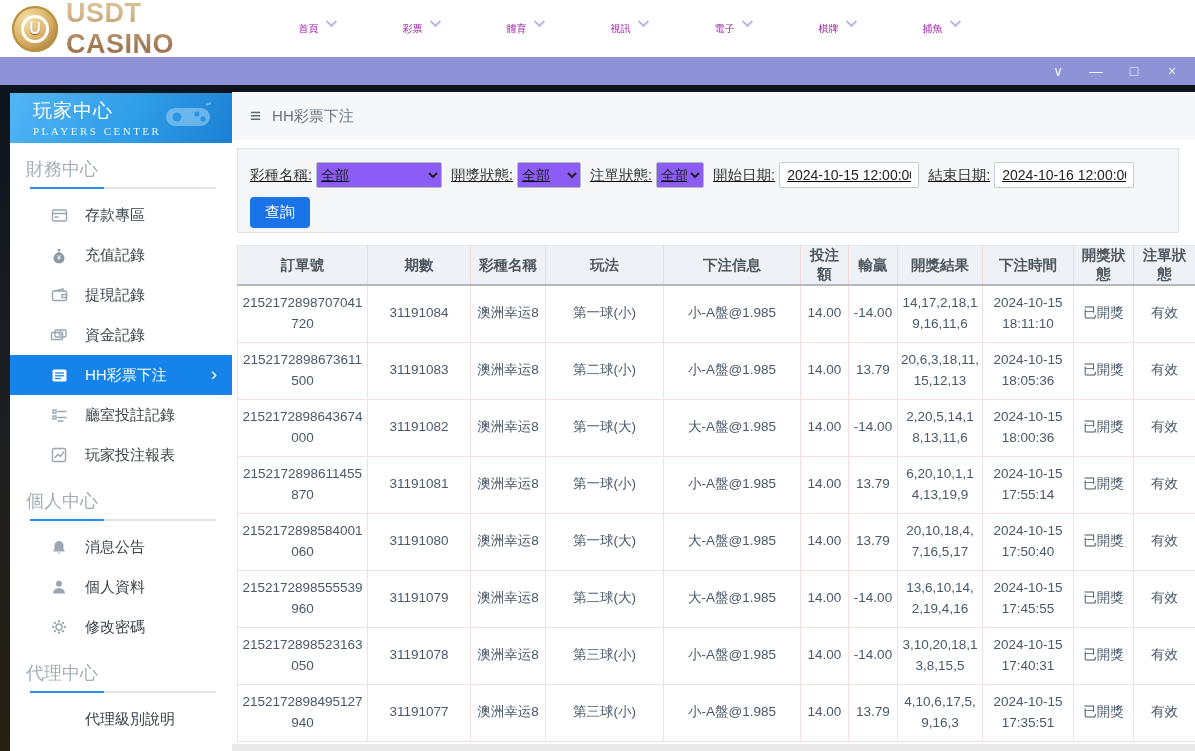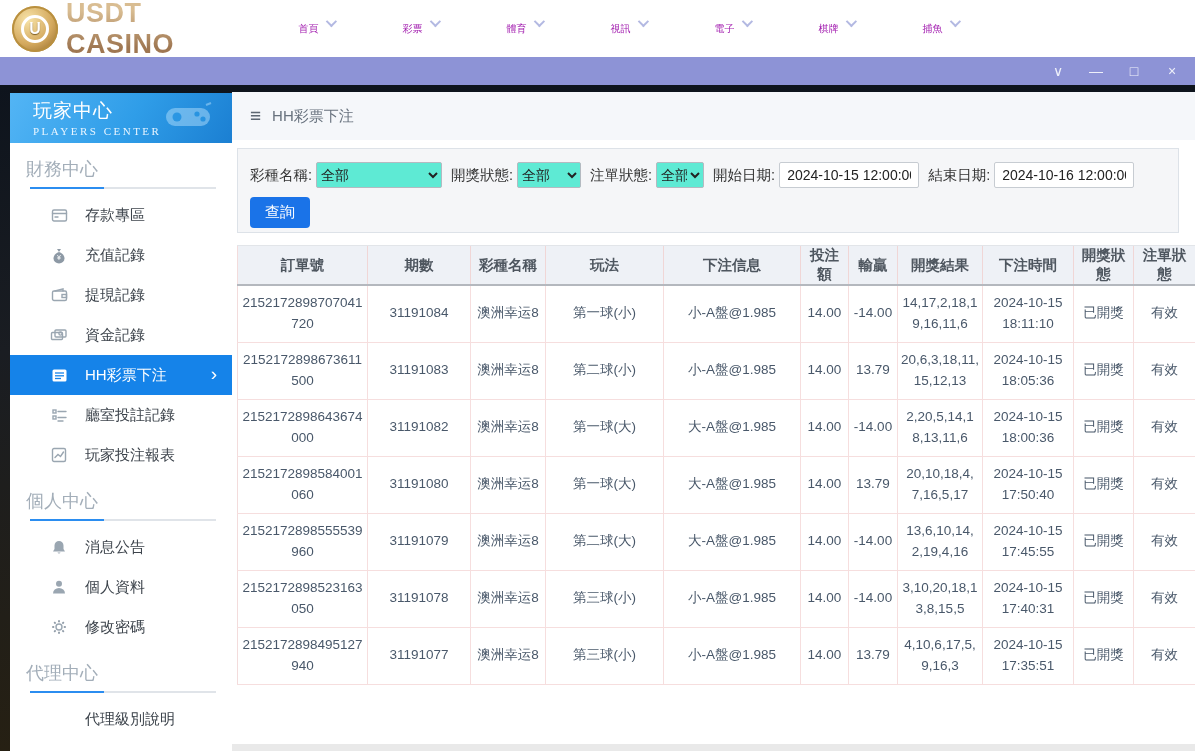--- a/index.html
+++ b/index.html
@@ -54,25 +54,25 @@
   .side-item.active { background:#1583e9; color:#fff; }
   .side-item.active .chev { position:absolute; right:15px; top:8px; font-size:19px; color:#fff; }
 
   
   .content { position:absolute; left:232px; top:7px; right:0; height:659px; background:#fff; }
   .breadcrumb { height:48px; background:#f5f7fa; display:flex; align-items:center; gap:11px;
     padding-left:18px; color:#68727e; font-size:15px; }
   .burger { font-size:19px; color:#5d6772; cursor:pointer; }
 
   .filter-panel { margin:8px 16px 0 5px; background:#f5f6f8; border:1px solid #dde2e8;
-    height:85px; padding:13px 0 0 12px; }
+    height:85px; padding:13px 0 0 12px;text-decoration:underline; }
   .filter-row { display:flex; align-items:center; font-size:14.5px; color:#333; }
   .filter-row label { margin-right:4px; white-space:nowrap; }
   .filter-row .gap { width:9px; flex:none; }
-  select { height:26px; border:1px solid #b4bac1; background:#5eead4; font-size:14px;
+  select { height:26px; border:1px solid #b4bac1; background:#8b5cf6; font-size:14px;
     color:#222; border-radius:2px; }
   .sel-lottery { width:126px; } .sel-draw { width:64px; } .sel-order { width:48px; }
   input.date { height:26px; width:140px; border:1px solid #c7ccd2; font-size:14px;
     padding:0 7px; color:#222; border-radius:2px; }
   .query-btn { margin-top:9px; background:#1a73e8; color:#fff; border:none; border-radius:4px;
     font-size:15px; padding:6px 15px; cursor:pointer; }
 
   .table-wrap { margin:12px 0 0 5px; }
   table { border-collapse:collapse; width:958px; table-layout:fixed;
     border-left:1px solid #f3dcdc; border-right:1px solid #f3dcdc; }
@@ -364,20 +364,33 @@
               <td>第一球(大)</td>
               <td>大-A盤@1.985</td>
               <td>14.00</td>
               <td>-14.00</td>
               <td class="wrap-all">2,20,5,14,18,13,11,6</td>
               <td class="wrap-word">2024-10-15 18:00:36</td>
               <td>已開獎</td>
               <td>有效</td>
             </tr>
             <tr>
+              <td class="wrap-all">2152172898611455870</td>
+              <td>31191081</td>
+              <td>澳洲幸运8</td>
+              <td>第一球(小)</td>
+              <td>小-A盤@1.985</td>
+              <td>14.00</td>
+              <td>13.79</td>
+              <td class="wrap-all">6,20,10,1,14,13,19,9</td>
+              <td class="wrap-word">2024-10-15 17:55:14</td>
+              <td>已開獎</td>
+              <td>有效</td>
+            </tr>
+            <tr>
               <td class="wrap-all">2152172898584001060</td>
               <td>31191080</td>
               <td>澳洲幸运8</td>
               <td>第一球(大)</td>
               <td>大-A盤@1.985</td>
               <td>14.00</td>
               <td>13.79</td>
               <td class="wrap-all">20,10,18,4,7,16,5,17</td>
               <td class="wrap-word">2024-10-15 17:50:40</td>
               <td>已開獎</td>

